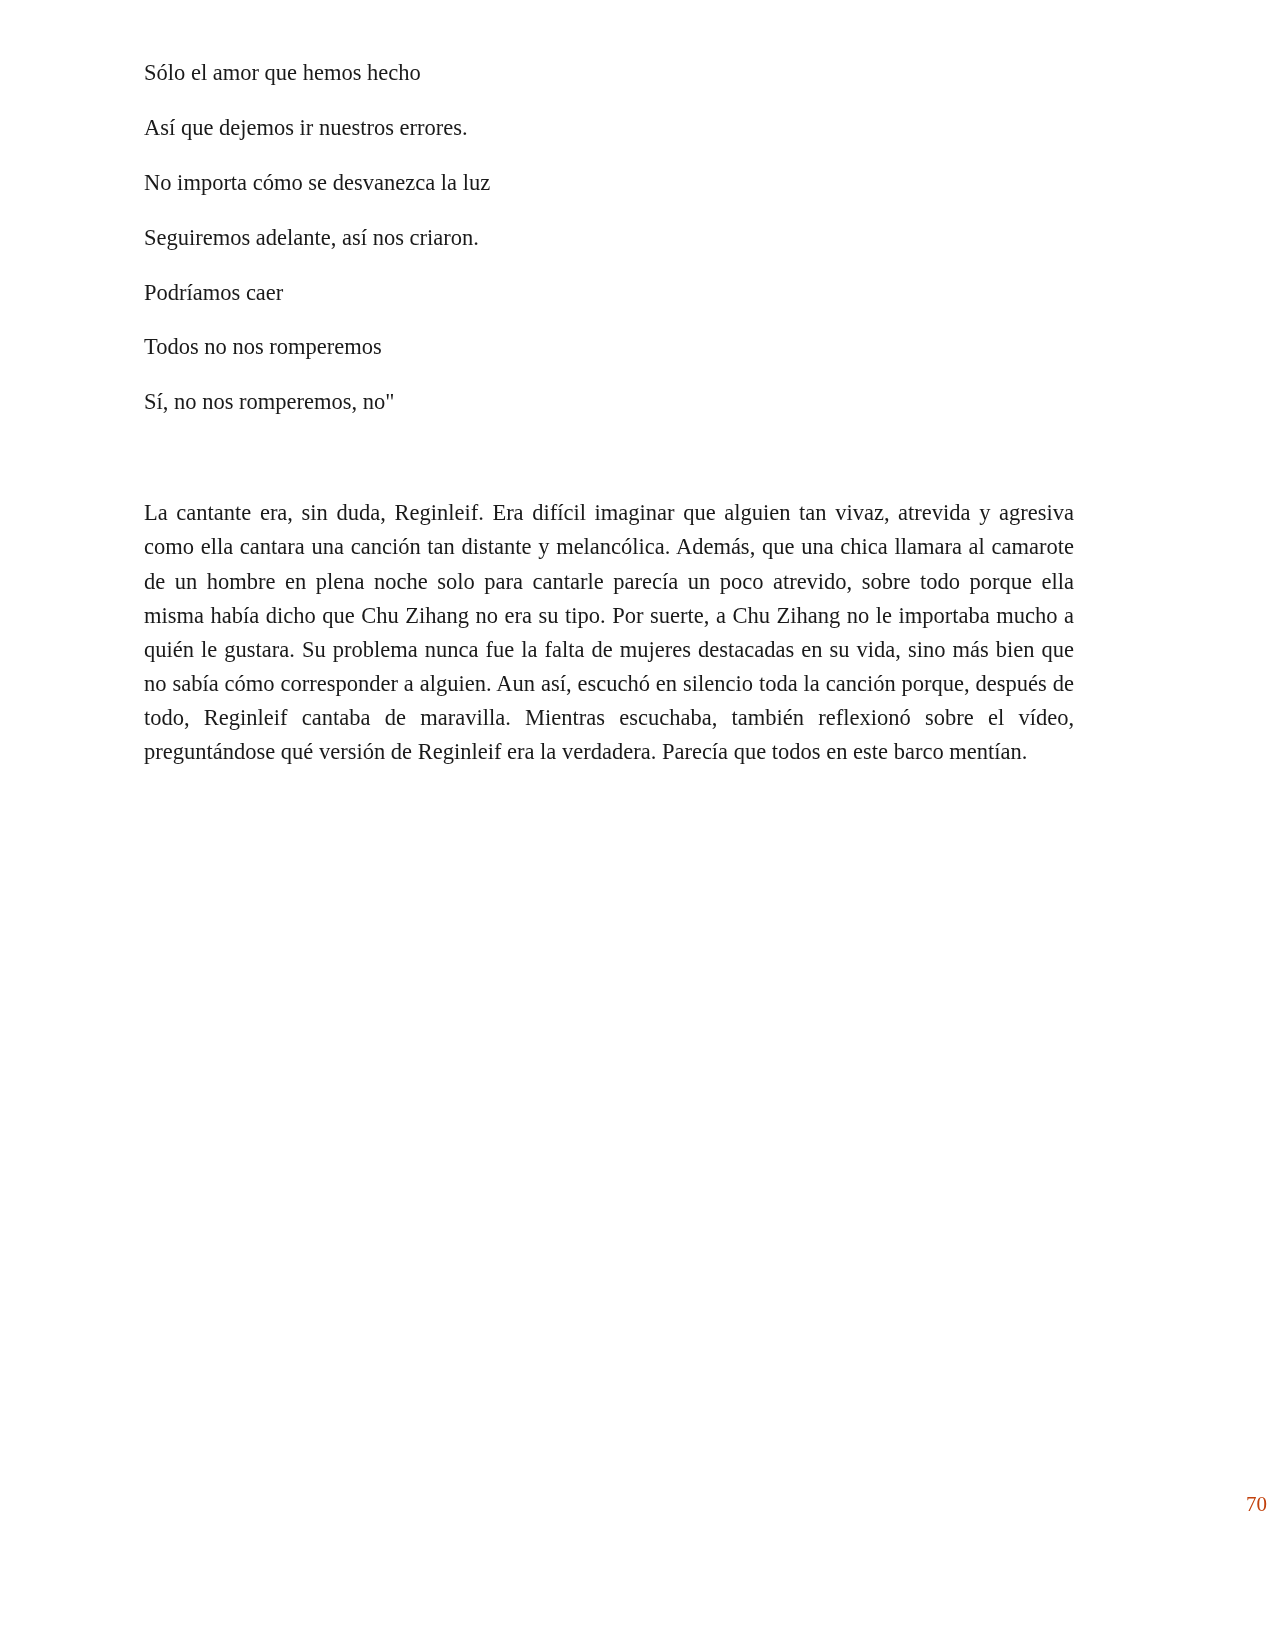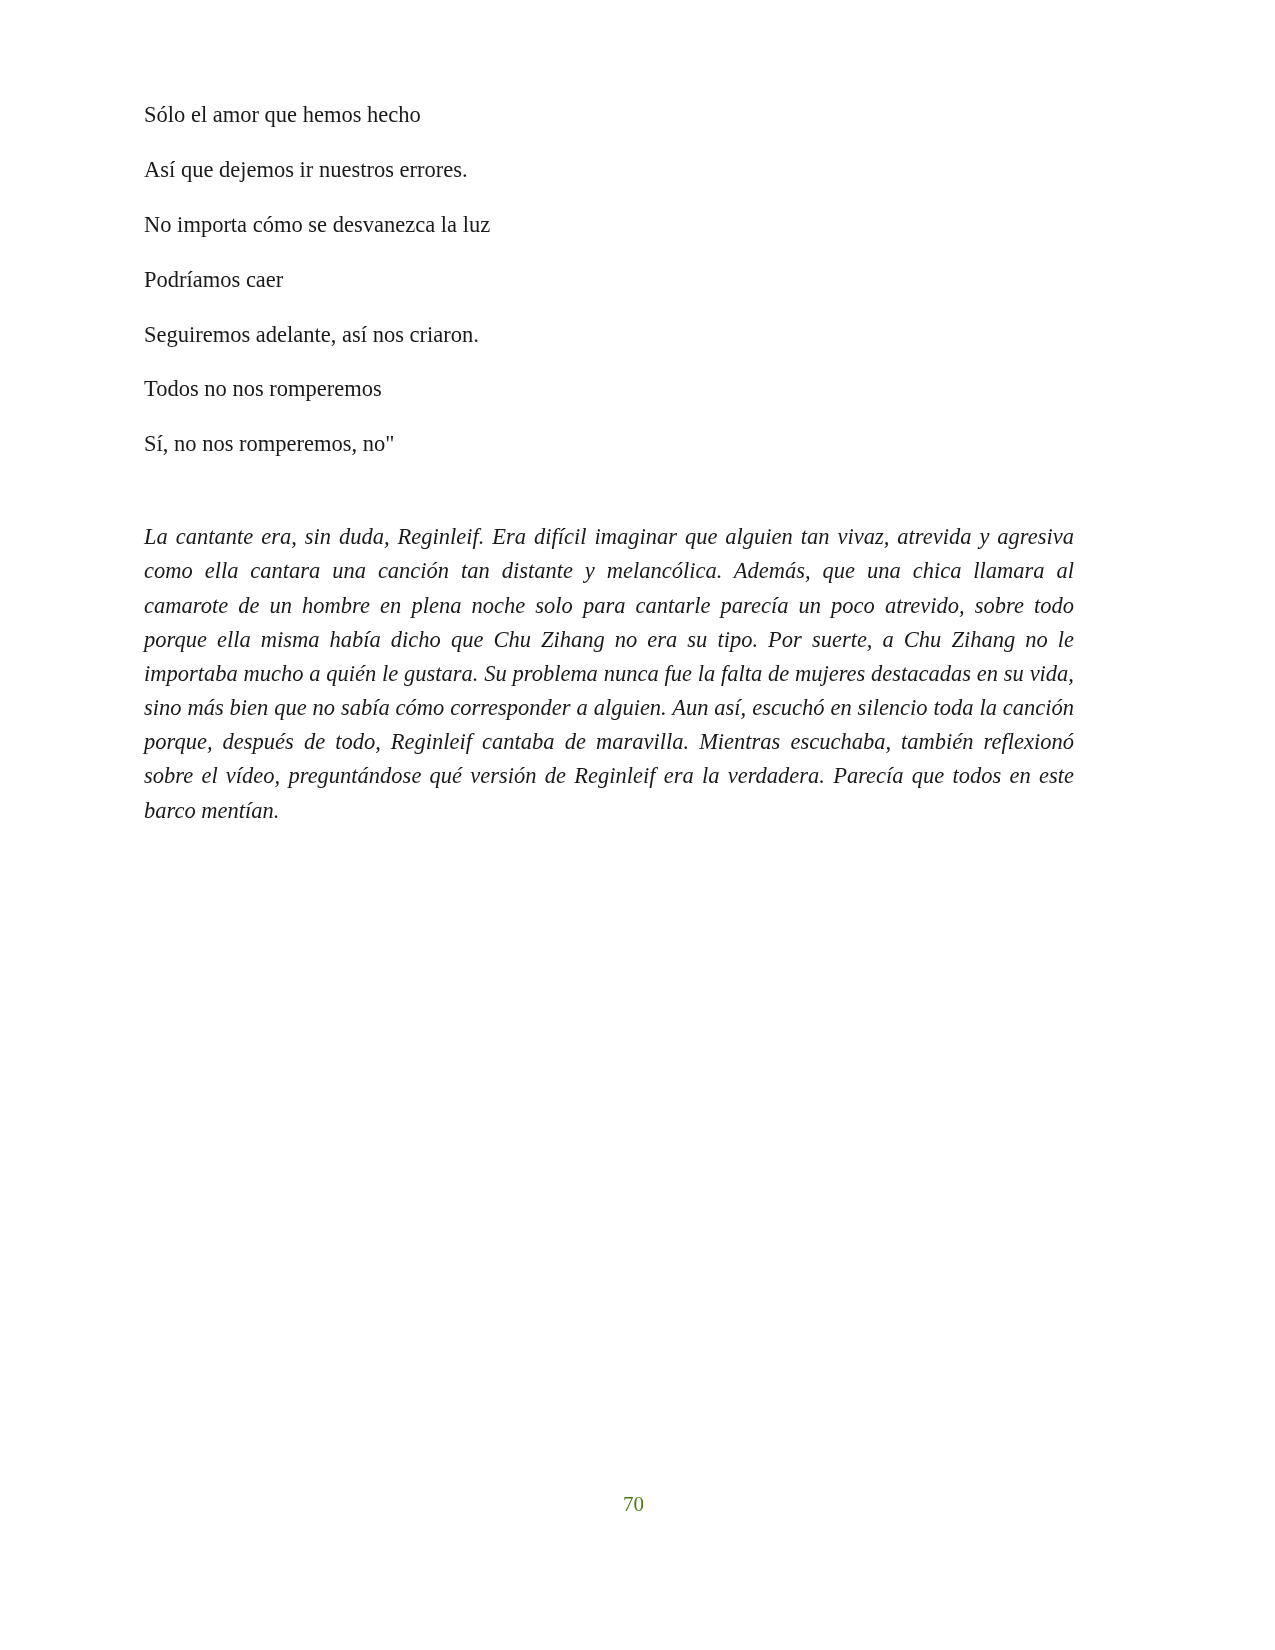--- a/index.html
+++ b/index.html
@@ -9,65 +9,64 @@
   }
   .page {
     position: relative;
     width: 1275px;
     height: 1650px;
     margin: 0 auto;
     background: #ffffff;
     font-family: "Liberation Serif", "DejaVu Serif", serif;
     color: #1a1a1a;
     box-sizing: border-box;
-    padding: 102px 201px 0 144px;
+    padding: 60px 201px 0 144px;
     overflow: hidden;
   }
   .lyrics p {
     margin: 0 0 29px 0;
     font-size: 22.5px;
     line-height: 1.15;
     text-align: left;
     white-space: nowrap;
   }
   .body-text {
-    margin-top: 63px;
-    font-style: italic;
+    margin-top: 81px;
   }
   .body-text p {
     font-size: 22.5px;
     line-height: 1.52;
     text-align: justify;
     margin: 0 0 19px 0;
   }
   .body-text p::after {
     
     content: "";
   }
   .page-number {
     position: absolute;
     left: 0;
     right: 8px;
     top: 1492px;
-    text-align: center;
+    text-align: right;
     font-size: 21px;
-    color: #4d7c0f;
+    color: #c2410c;
   }
 </style>
 </head>
 <body>
 
 <div class="page">
 
   <div class="lyrics">
     <p>Sólo el amor que hemos hecho</p>
     <p>Así que dejemos ir nuestros errores.</p>
     <p>No importa cómo se desvanezca la luz</p>
+    <p>Seguiremos adelante, así nos criaron.</p>
     <p>Podríamos caer</p>
-    <p>Seguiremos adelante, así nos criaron.</p>
     <p>Todos no nos romperemos</p>
     <p>Sí, no nos romperemos, no"</p>
   </div>
 
   <div class="body-text">
     <p>La cantante era, sin duda, Reginleif. Era difícil imaginar que alguien tan vivaz, atrevida y agresiva como ella cantara una canción tan distante y melancólica. Además, que una chica llamara al camarote de un hombre en plena noche solo para cantarle parecía un poco atrevido, sobre todo porque ella misma había dicho que Chu Zihang no era su tipo. Por suerte, a Chu Zihang no le importaba mucho a quién le gustara. Su problema nunca fue la falta de mujeres destacadas en su vida, sino más bien que no sabía cómo corresponder a alguien. Aun así, escuchó en silencio toda la canción porque, después de todo, Reginleif cantaba de maravilla. Mientras escuchaba, también reflexionó sobre el vídeo, preguntándose qué versión de Reginleif era la verdadera. Parecía que todos en este barco mentían.</p>
   </div>
 
   <div class="page-number">70</div>
 

